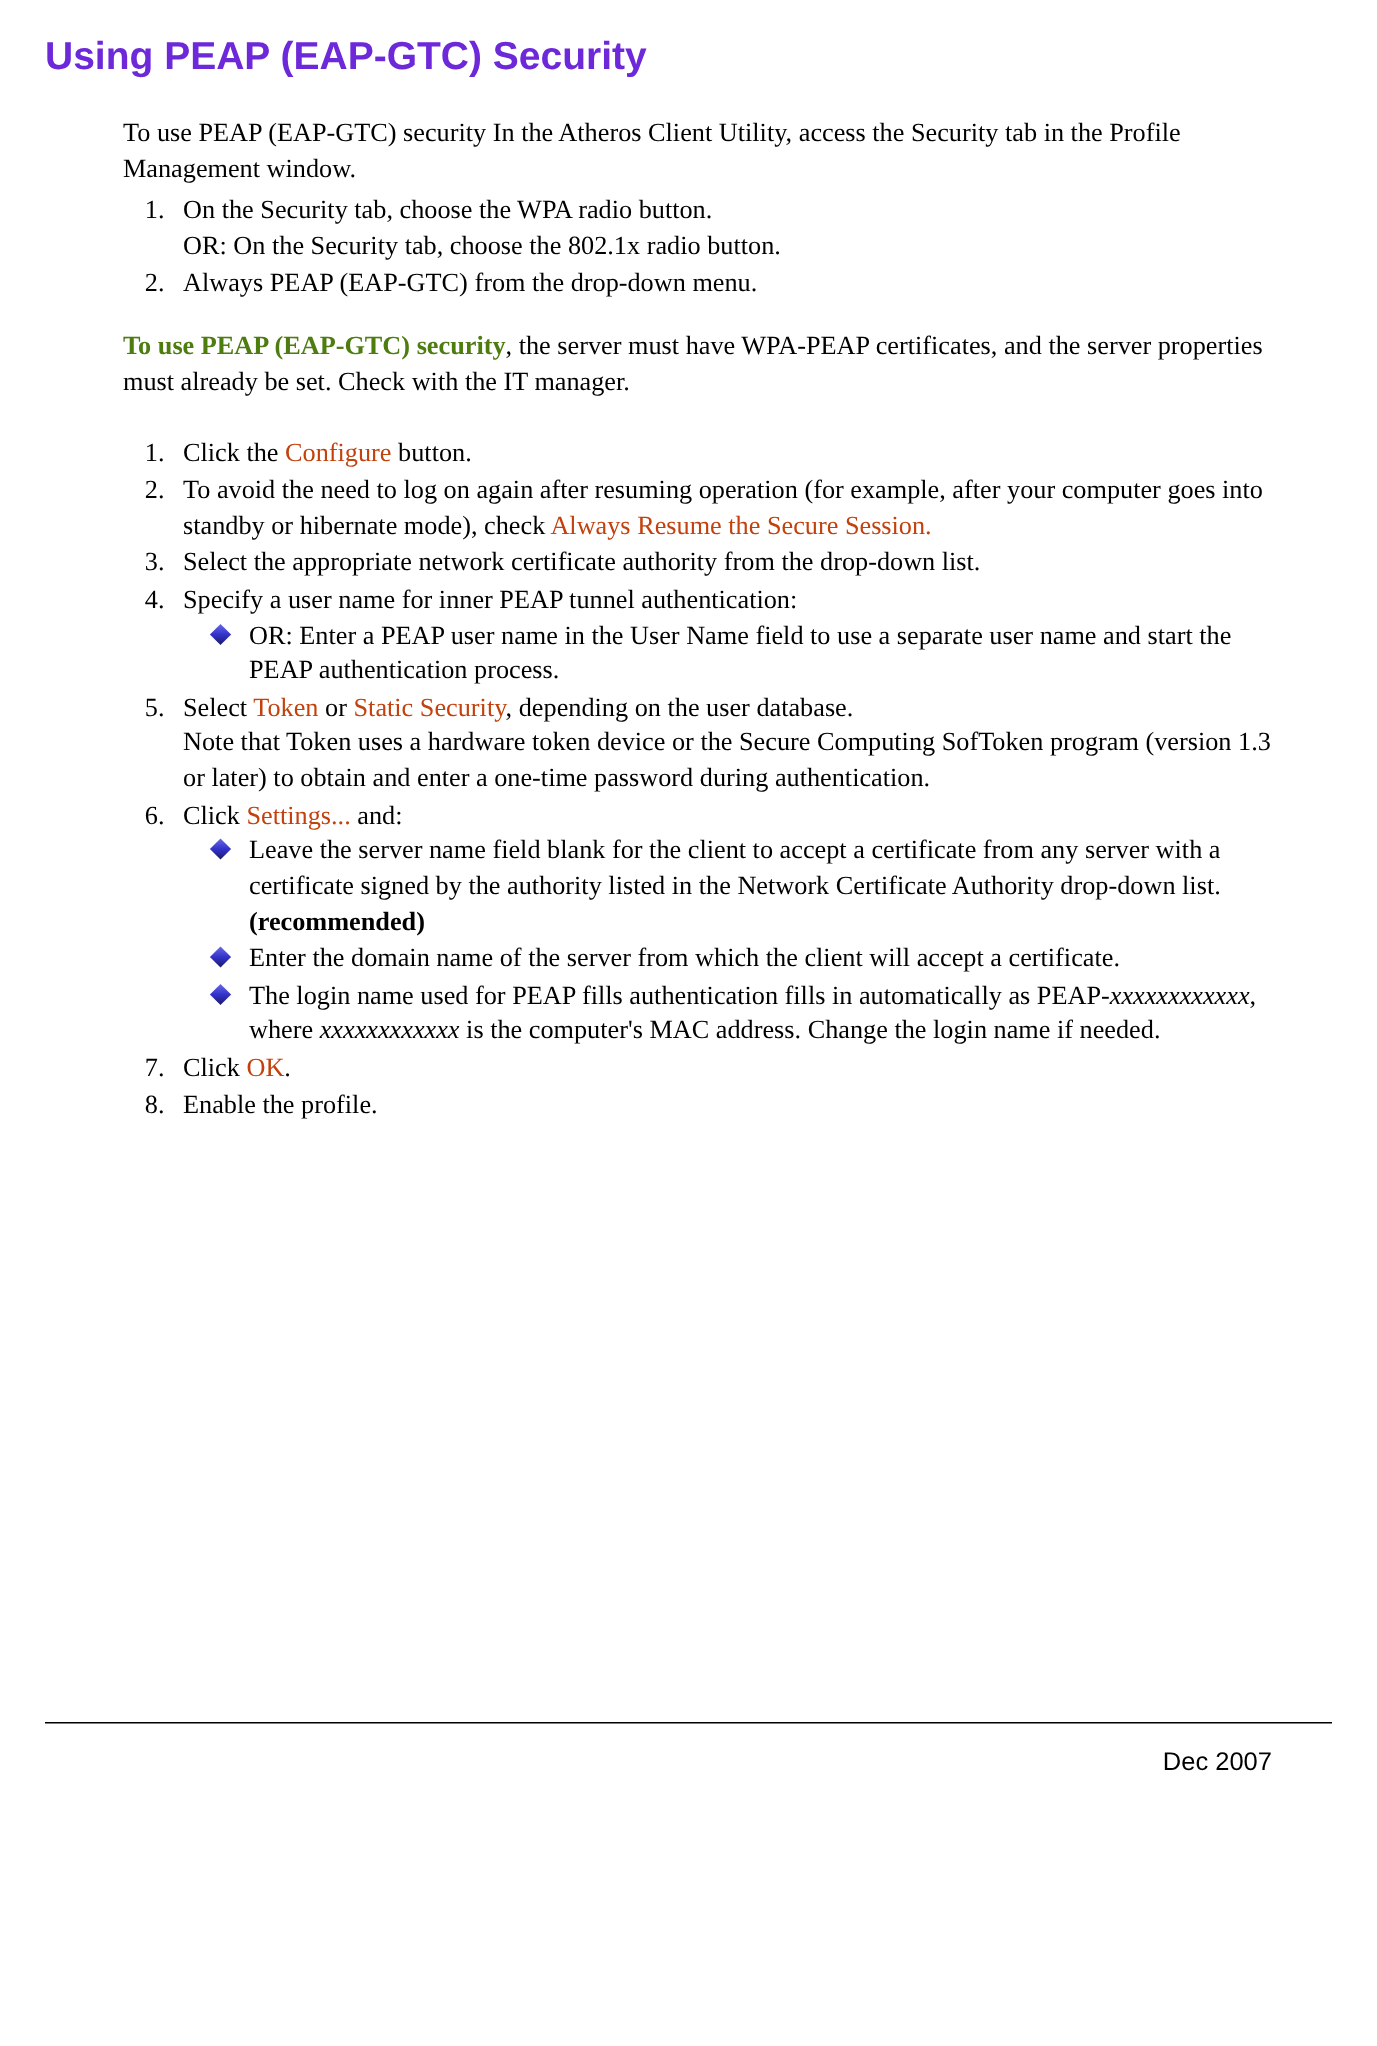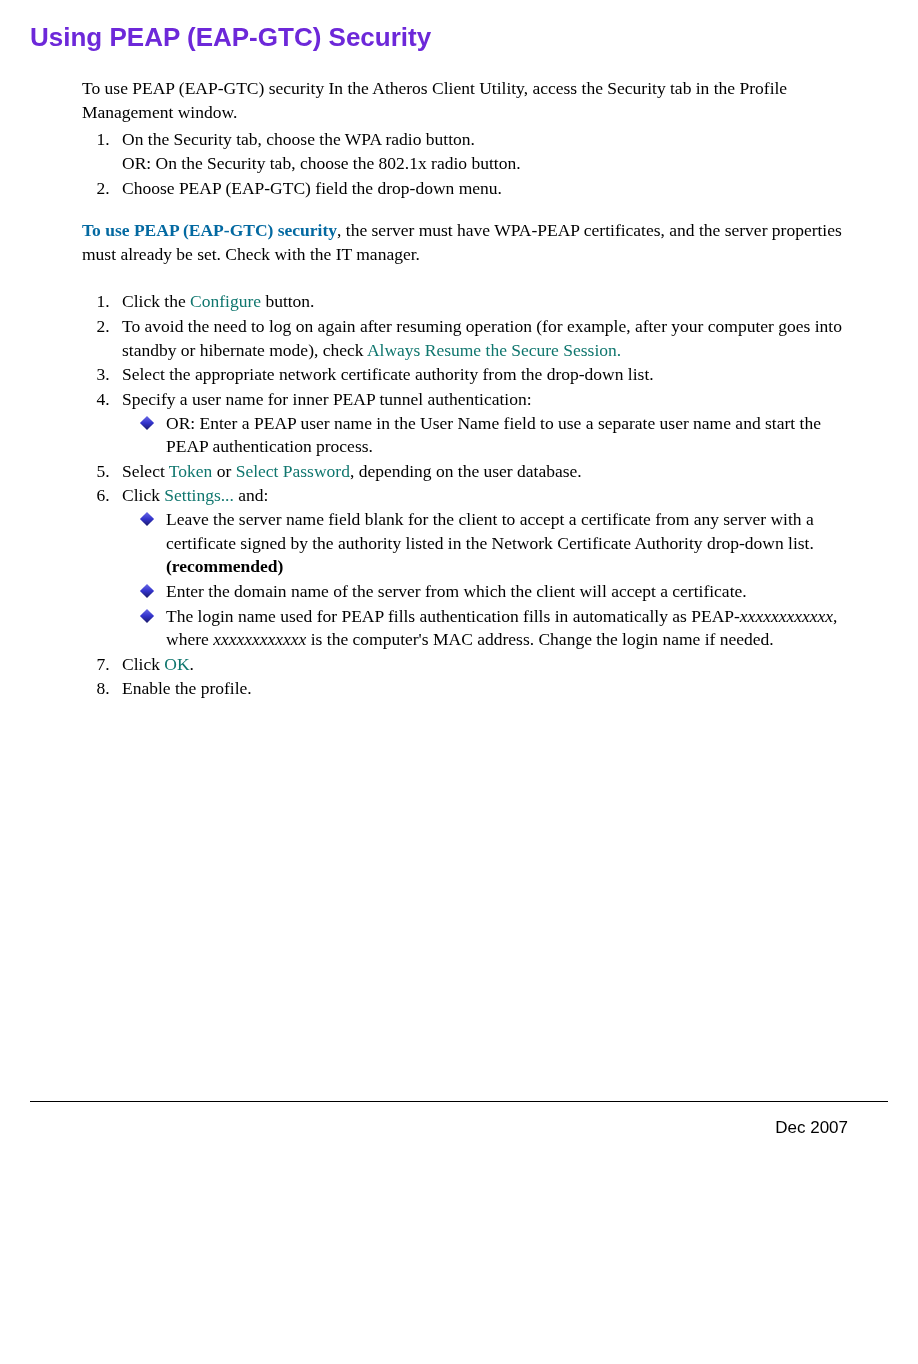--- a/index.html
+++ b/index.html
@@ -17,24 +17,24 @@
       color: #6d28d9;
       font-weight: bold;
       font-size: 26px;
       margin: 0 0 22px 0;
     }
     .content {
       margin-left: 52px;
       margin-right: 24px;
     }
     .link {
-      color: #0f766e;
+      color: #c2410c;
     }
     .bold-link {
-      color: #0369a1;
+      color: #4d7c0f;
       font-weight: bold;
     }
     ol {
       padding-left: 32px;
       margin-top: 2px;
       margin-bottom: 0;
     }
     ol > li {
       padding-left: 8px;
       margin-bottom: 1px;
@@ -88,21 +88,21 @@
 <div class="content">
 
   <div class="para">To use PEAP (EAP-GTC) security In the Atheros Client Utility, access the Security tab in the Profile Management window.</div>
 
   <ol>
     <li>
       <span>On the Security tab, choose the WPA radio button.</span><br>
       <span>OR: On the Security tab, choose the 802.1x radio button.</span>
     </li>
     <li>
-      <span>Choose PEAP (EAP-GTC) field the drop-down menu.</span>
+      <span>Always PEAP (EAP-GTC) from the drop-down menu.</span>
     </li>
   </ol>
 
   <div class="spacer"></div>
 
   <div class="para">
     <span class="bold-link">To use PEAP (EAP-GTC) security</span><span>, the server must have WPA-PEAP certificates, and the server properties must already be set. Check with the IT manager.</span>
   </div>
 
   <div class="spacer"></div>
@@ -119,21 +119,22 @@
     </li>
     <li>
       <span>Specify a user name for inner PEAP tunnel authentication:</span>
       <ul>
         <li>
           <span>OR: Enter a PEAP user name in the User Name field to use a separate user name and start the PEAP authentication process.</span>
         </li>
       </ul>
     </li>
     <li>
-      <span>Select </span><span class="link">Token</span><span> or </span><span class="link">Select Password</span><span>, depending on the user database.</span><br>
+      <span>Select </span><span class="link">Token</span><span> or </span><span class="link">Static Security</span><span>, depending on the user database.</span><br>
+      <span>Note that Token uses a hardware token device or the Secure Computing SofToken program (version 1.3 or later) to obtain and enter a one-time password during authentication.</span>
     </li>
     <li>
       <span>Click </span><span class="link">Settings...</span><span> and:</span>
       <ul>
         <li>
           <span>Leave the server name field blank for the client to accept a certificate from any server with a certificate signed by the authority listed in the Network Certificate Authority drop-down list. </span><b>(recommended)</b>
         </li>
         <li>
           <span>Enter the domain name of the server from which the client will accept a certificate.</span>
         </li>

